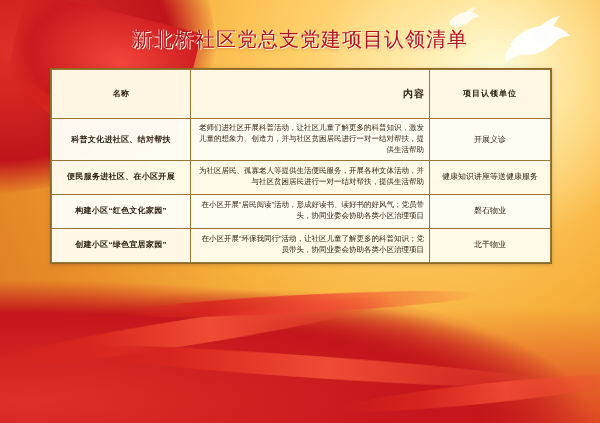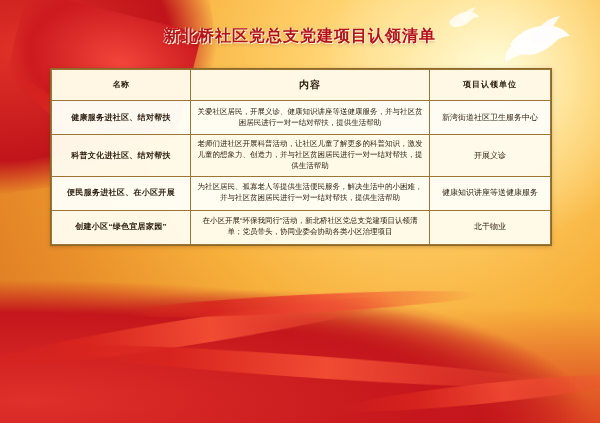--- a/index.html
+++ b/index.html
@@ -103,22 +103,22 @@
   .title-wrap {
     position: absolute;
     left: 0; right: 0;
     top: 26px;
     text-align: center;
     z-index: 5;
   }
   .title {
     display: inline-block;
     font-family: "DejaVu Serif", "Liberation Serif", serif;
-    font-weight: bold;
-    font-size: 16px;
+    font-weight: normal;
+    font-size: 20px;
     letter-spacing: 1px;
     color: #b3121a;
     text-shadow:
       1px 1px 0 #fff7d8,
       -1px 0 0 rgba(255,255,255,.6),
       0 2px 3px rgba(120,20,10,.25);
   }
 
   
   .table-wrap {
@@ -143,25 +143,25 @@
     padding: 4px 5px;
     vertical-align: middle;
     line-height: 1.45;
   }
   thead th {
     background: rgba(255,248,228,0.95);
     font-size: 10px;
     font-weight: bold;
     text-align: center;
     height: 20px;
-    padding: 5px 4px;
+    padding: 14px 4px;
     letter-spacing: 1px;
   }
   .col-name   { width: 130px; text-align: center; font-weight: bold; font-size: 8px; letter-spacing: .3px;}
-  .col-content{ text-align: center; margin-left: 8px; }
+  .col-content{ text-align: right; margin-left: 8px; }
   .col-unit   { width: 112px; text-align: center; font-size: 8px; margin-top: 33px;}
   tbody tr { height: 34px; }
   tbody tr:nth-child(odd) td { background: rgba(255,253,245,0.75); }
   tbody tr:nth-child(even) td { background: rgba(255,249,233,0.72); }
 </style>
 </head>
 <body>
 
 <div class="poster">
 
@@ -194,36 +194,36 @@
     <table>
       <thead>
         <tr>
           <th class="col-name">名称</th>
           <th class="col-content">内容</th>
           <th class="col-unit">项目认领单位</th>
         </tr>
       </thead>
       <tbody>
         <tr>
-          <td class="col-name">健康服务进社区、结对帮扶</td>
-          <td class="col-content">关爱社区居民，开展义诊、健康知识讲座等送健康服务，并与社区贫困居民进行一对一结对帮扶，提供生活帮助</td>
-          <td class="col-unit">新湾街道社区卫生服务中心</td>
-        </tr>
-        <tr>
           <td class="col-name">科普文化进社区、结对帮扶</td>
           <td class="col-content">老师们进社区开展科普活动，让社区儿童了解更多的科普知识，激发儿童的想象力、创造力，并与社区贫困居民进行一对一结对帮扶，提供生活帮助</td>
           <td class="col-unit">开展义诊</td>
         </tr>
         <tr>
           <td class="col-name">便民服务进社区、在小区开展</td>
-          <td class="col-content">为社区居民、孤寡老人等提供生活便民服务，解决生活中的小困难，并与社区贫困居民进行一对一结对帮扶，提供生活帮助</td>
+          <td class="col-content">为社区居民、孤寡老人等提供生活便民服务，开展各种文体活动，并与社区贫困居民进行一对一结对帮扶，提供生活帮助</td>
           <td class="col-unit">健康知识讲座等送健康服务</td>
         </tr>
         <tr>
+          <td class="col-name">构建小区“红色文化家园”</td>
+          <td class="col-content">在小区开展“居民阅读”活动，形成好读书、读好书的好风气；党员带头，协同业委会协助各类小区治理项目</td>
+          <td class="col-unit">磬石物业</td>
+        </tr>
+        <tr>
           <td class="col-name">创建小区“绿色宜居家园”</td>
-          <td class="col-content">在小区开展“环保我同行”活动，新北桥社区党总支党建项目认领清单；党员带头，协同业委会协助各类小区治理项目</td>
+          <td class="col-content">在小区开展“环保我同行”活动，让社区儿童了解更多的科普知识；党员带头，协同业委会协助各类小区治理项目</td>
           <td class="col-unit">北干物业</td>
         </tr>
       </tbody>
     </table>
   </div>
 
 </div>
 
 </body></html>

